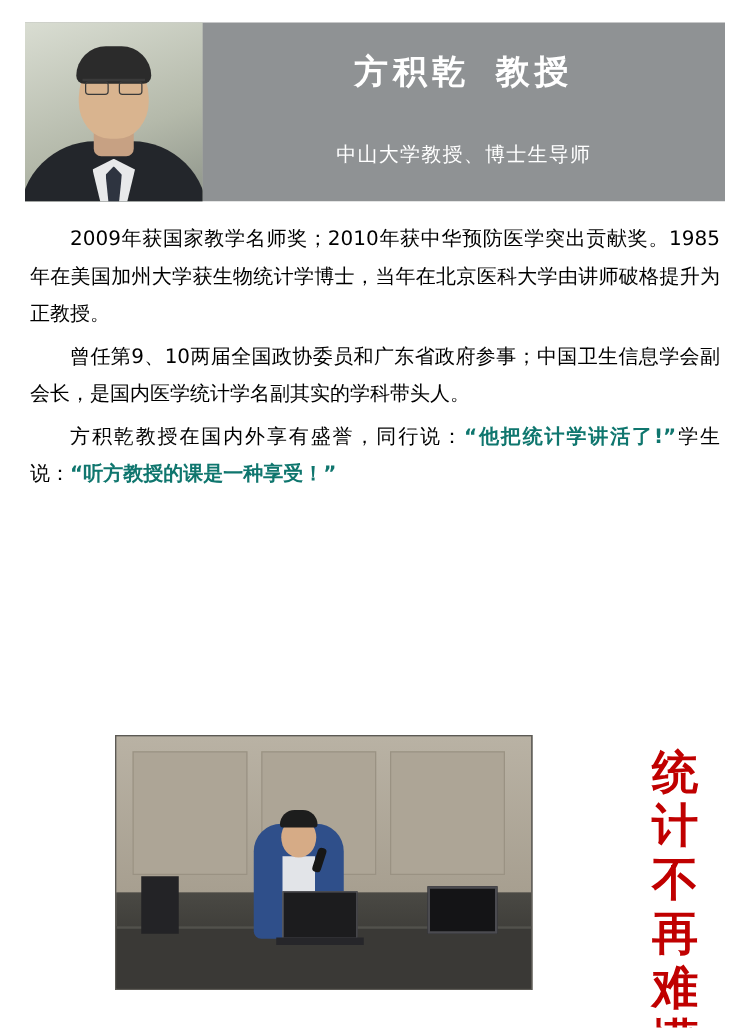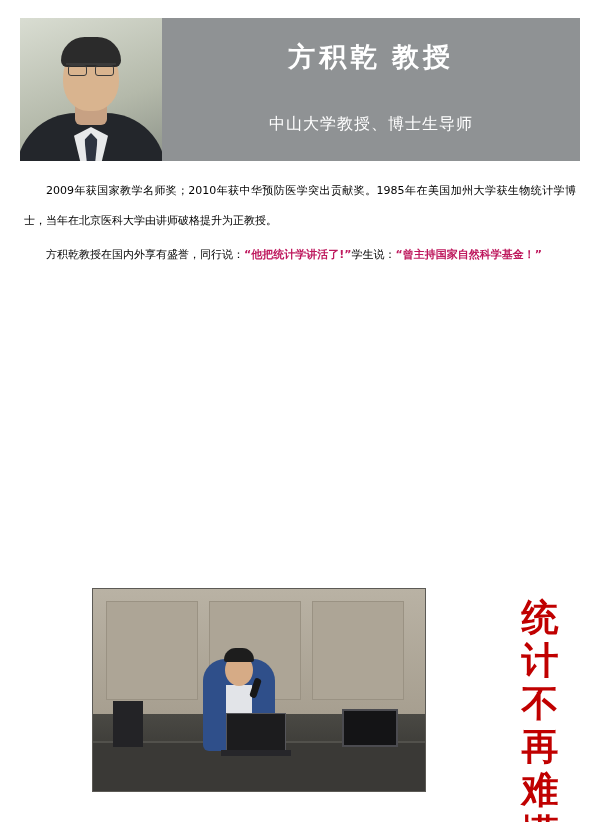--- a/index.html
+++ b/index.html
@@ -130,21 +130,21 @@
 
   .header-text {
     flex: 1 1 auto;
     display: flex;
     flex-direction: column;
     align-items: center;
     justify-content: center;
     padding-bottom: 6px;
   }
   .name {
-    font-family: Liberation Serif, serif;
+    font-family: Liberation Mono, monospace;
     font-size: 27px;
     font-weight: bold;
     color: #ffffff;
     letter-spacing: 4px;
     margin-bottom: 26px;
     text-align: center;
   }
   .subtitle {
     font-family: "DejaVu Sans", sans-serif;
     font-size: 16px;
@@ -153,32 +153,32 @@
     text-align: center;
     margin-top: 13px;
   }
 
   
   .body-text {
     position: absolute;
     left: 24px;
     top: 176px;
     width: 552px;
-    font-size: 11px;
+    font-size: 16px;
     line-height: 30px;
     color: #000000;
     font-family: "DejaVu Sans", sans-serif;
     text-align: justify;
   }
   .para {
     margin: 0 0 4px 0;
     text-indent: 2em;
   }
   .quote {
-    color: #be185d;
+    color: #0f766e;
     font-weight: bold;
   }
 
   
   .photo {
     position: absolute;
     left: 92px;
     top: 588px;
     width: 332px;
     height: 202px;
@@ -326,21 +326,22 @@
       <div class="glasses"></div>
     </div>
     <div class="header-text">
       <div class="name">方积乾  教授</div>
       <div class="subtitle">中山大学教授、博士生导师</div>
     </div>
   </div>
 
   <div class="body-text">
     <p class="para">2009年获国家教学名师奖；2010年获中华预防医学突出贡献奖。1985年在美国加州大学获生物统计学博士，当年在北京医科大学由讲师破格提升为正教授。</p>
-    <p class="para"><span>方积乾教授在国内外享有盛誉，同行说：</span><span class="quote">“他把统计学讲活了!”</span><span>学生说：</span><span class="quote">“曾主持国家自然科学基金！”</span></p>
+    <p class="para">曾任第9、10两届全国政协委员和广东省政府参事；中国卫生信息学会副会长，是国内医学统计学名副其实的学科带头人。</p>
+    <p class="para"><span>方积乾教授在国内外享有盛誉，同行说：</span><span class="quote">“他把统计学讲活了!”</span><span>学生说：</span><span class="quote">“听方教授的课是一种享受！”</span></p>
   </div>
 
   <div class="photo">
     <div class="wall"></div>
     <div class="panel p1"></div>
     <div class="panel p2"></div>
     <div class="panel p3"></div>
     <div class="floor"></div>
     <div class="desk"></div>
     <div class="speaker"></div>

